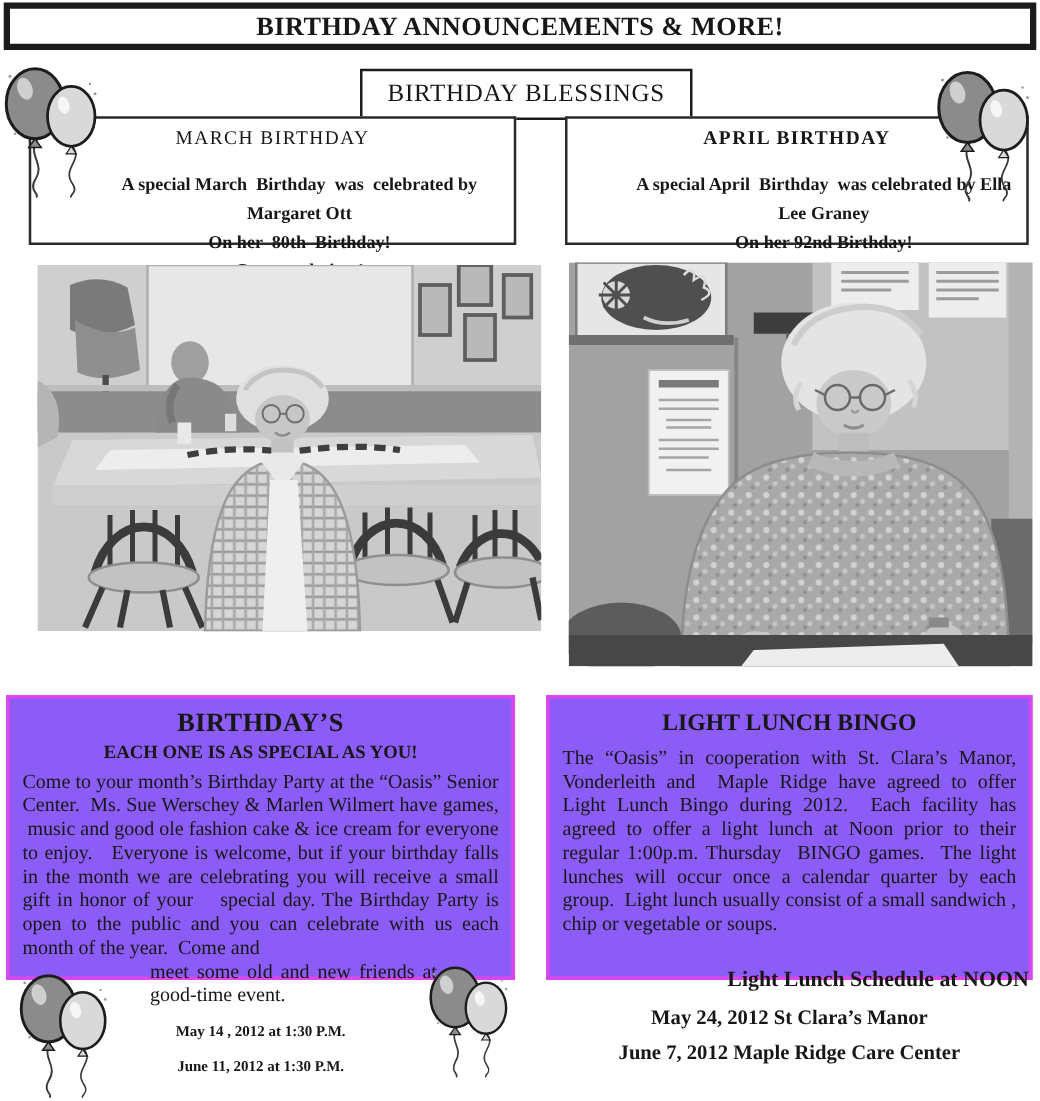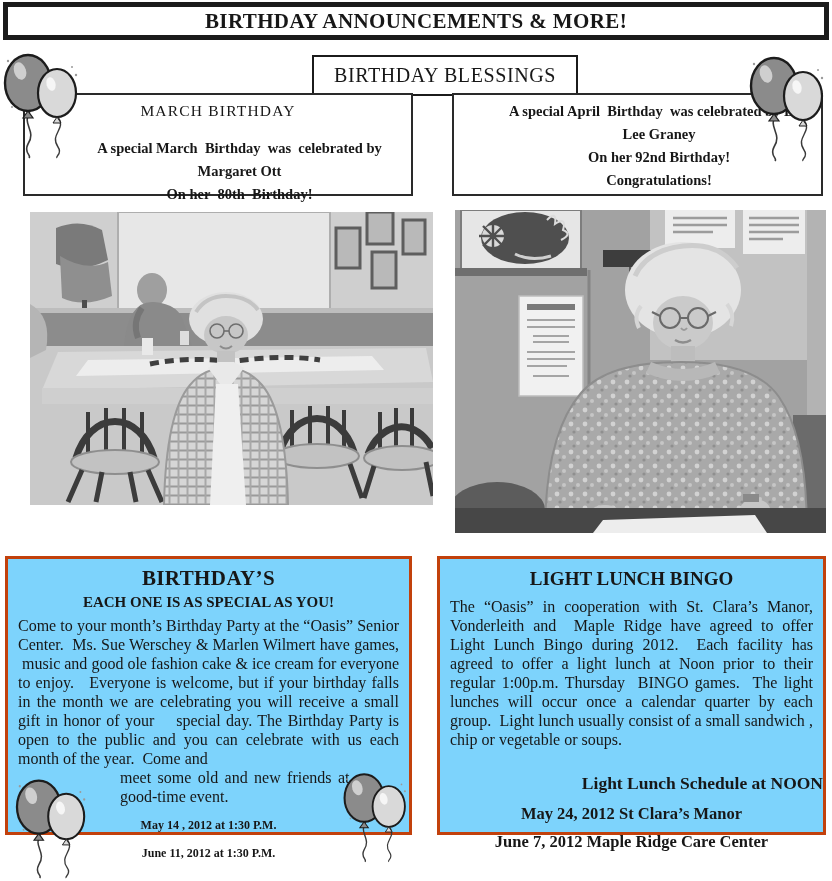--- a/index.html
+++ b/index.html
@@ -10,36 +10,36 @@
   }
   
   .hdr {
     position:absolute; left:3px; top:2px; width:826px; height:38px;
     border:5px solid #1b1b1b; display:flex; align-items:center; justify-content:center;
     font-weight:bold; font-size:21px; letter-spacing:.4px;
   }
   .bless {
     position:absolute; left:288px; top:55px; width:266px; height:41px;
     border:2px solid #1b1b1b; display:flex; align-items:center; justify-content:center;
-    font-size:20px; letter-spacing:.6px;margin-left:24px;
+    font-size:20px; letter-spacing:.6px;
   }
   
   .mbox { position:absolute; top:93px; height:103px; border:2px solid #2a2a2a; text-align:center; padding-top:5px; background:#fff; }
   .march { left:23px; width:390px; }
   .april { left:452px; width:371px; }
   .mtitle { font-size:15.5px; letter-spacing:1.2px; line-height:21px; margin-bottom:16px; }
   .april .mtitle { font-weight:bold; }
   .mline { font-weight:bold; font-size:14.5px; line-height:23px;margin-left:43px; }
   
   .photo { position:absolute; display:block; }
   .lphoto { left:30px; top:212px; width:403px; height:293px; }
   .rphoto { left:455px; top:210px; width:371px; height:323px; }
   .photo svg { display:block; width:100%; height:100%; }
   
-  .bigbox { position:absolute; top:556px; height:279px; border:3px solid #c2410c; background:#7dd3fc; }
+  .bigbox { position:absolute; top:556px; height:228px; border:3px solid #d946ef; background:#8b5cf6; }
   .bdays { left:5px; width:407px; }
   .bingo { left:437px; width:389px; }
   .boxtitle { text-align:center; font-weight:bold; }
   .bdays .boxtitle { font-size:21px; margin-top:7px; letter-spacing:.4px; }
   .bsub { text-align:center; font-weight:bold; font-size:15px; margin-top:3px; }
   .btext { font-size:16px; line-height:19px; text-align:justify; padding:0 10px; margin-top:5px; }
   .bcont { font-size:16px; line-height:19px; text-align:justify; margin:0 46px 0 112px; }
   .bdate { text-align:center; font-weight:bold; font-size:12px; line-height:28px; }
   .bdate.first { margin-top:5px; }
   .bingo .boxtitle { font-size:19px; margin-top:9px; }
@@ -95,20 +95,21 @@
     </span>
 
   <div class="mbox march">
     <div class="mtitle">MARCH BIRTHDAY</div>
     <div class="mline">A special March &nbsp;Birthday &nbsp;was &nbsp;celebrated by Margaret Ott</div>
     <div class="mline">On her &nbsp;80th &nbsp;Birthday!</div>
     <div class="mline">Congratulation !</div>
   </div>
 
   <div class="mbox april">
+    <div class="mtitle">APRIL BIRTHDAY</div>
     <div class="mline">A special April &nbsp;Birthday &nbsp;was celebrated by Ella Lee Graney</div>
     <div class="mline">On her 92nd Birthday!</div>
     <div class="mline">Congratulations!</div>
   </div>
 
   <span class="photo lphoto">
     <svg viewBox="0 0 403 293" preserveAspectRatio="none">
       <defs>
         <pattern id="plaid" width="9" height="9" patternUnits="userSpaceOnUse">
           <rect width="9" height="9" fill="#d6d6d6"></rect>

